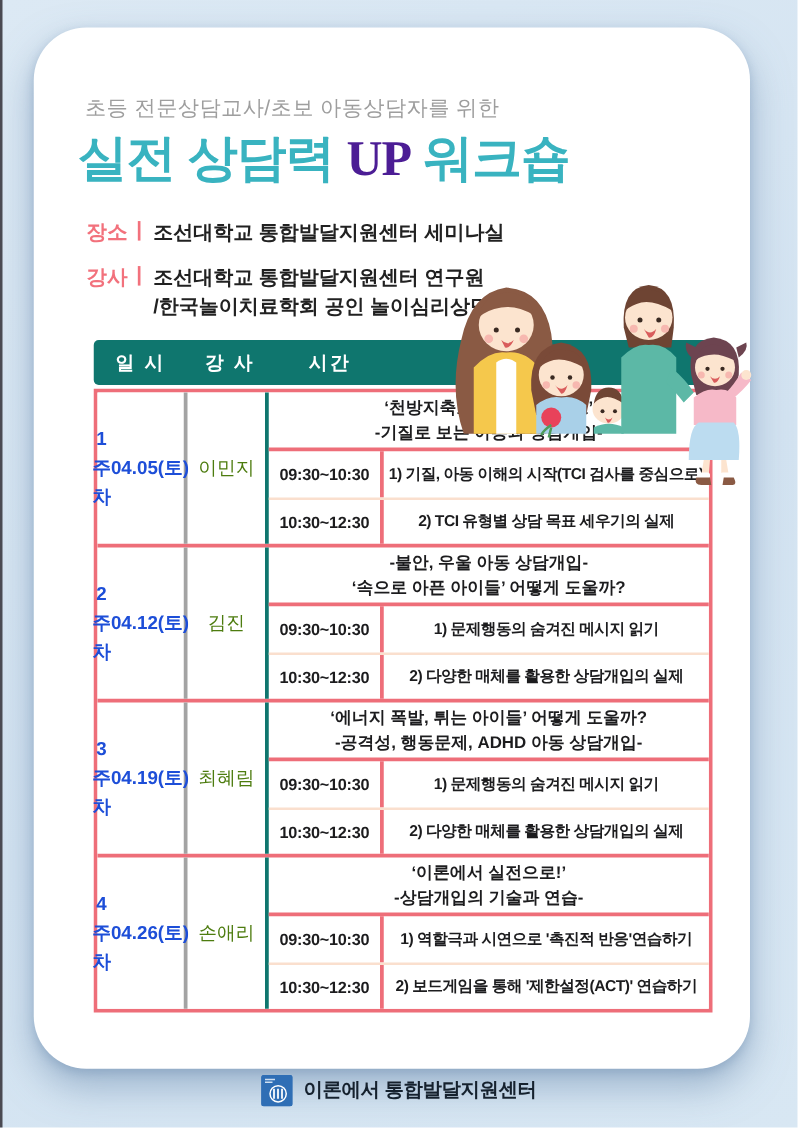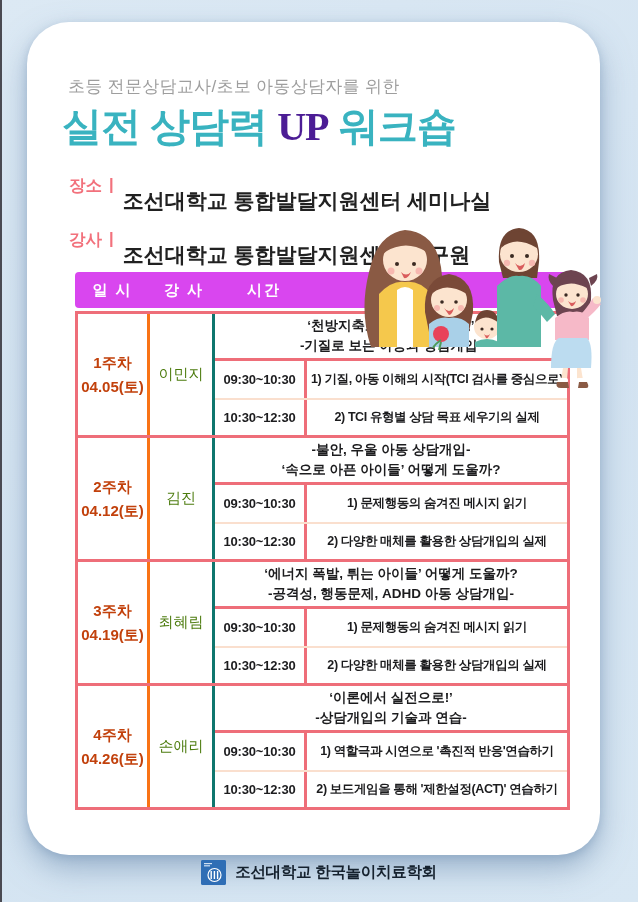--- a/index.html
+++ b/index.html
@@ -26,40 +26,40 @@
     position:absolute; left:35px; top:77px;
     font-size:40px; font-weight:800; letter-spacing:-1px; color:#39b3c0;
     white-space:nowrap;
   }
   .main-title .accent{ color:#4c1d95;font-family:Liberation Serif, serif; }
 
   .info{ position:absolute; left:42px; top:153px; }
   .info-row{ display:flex; align-items:flex-start; margin-bottom:13px; }
   .info-label{ color:#f2717c; font-weight:800; font-size:16.5px; white-space:nowrap; }
   .info-sep{ color:#f2717c; font-weight:800; font-size:16.5px; margin:0 9px 0 7px; }
-  .info-text{ color:#212121; font-weight:800; font-size:21px; line-height:1.45;margin-top:11px; }
+  .info-text{ color:#212121; font-weight:800; font-size:16px; line-height:1.45; }
 
   .family-illustration{ position:absolute; left:330px; top:160px; width:246px; height:208px; z-index:5; }
 
   .schedule{ position:absolute; left:48px; top:250px; width:495px; z-index:2; }
   .sched-header{
-    height:36px; background:#d946ef; border-radius:4px;
+    height:36px; background:#0f766e; border-radius:4px;
     display:grid; grid-template-columns:75px 68px 92px 1fr;
     align-items:center; margin-bottom:3px;
   }
   .sched-header .hcell{
     color:#ffffff; font-weight:800; font-size:15px; text-align:center; letter-spacing:2px;
   }
   .weeks{ border:3px solid #ee6e79; }
   .week{ display:grid; grid-template-columns:72px 65px 1fr; background:#fff; }
   .week + .week{ border-top:3px solid #ee6e79; }
   .cell-date{
-    border-right:3px solid #f97316;
-    display:flex; flex-direction:column; align-items:center; justify-content:center;
-    font-size:15px; font-weight:800; color:#c2410c; line-height:1.55; text-align:center;
+    border-right:3px solid #a3a3a3;
+    display:flex; align-items:center; justify-content:center;
+    font-size:15px; font-weight:800; color:#1d4ed8; line-height:1.55; text-align:center;
   }
   .cell-instructor{
     border-right:3px solid #0f766e;
     display:flex; align-items:center; justify-content:center;
     font-size:15px; font-weight:400; color:#4d7c0f;
   }
   .week-right{ display:flex; flex-direction:column; }
   .topic{
     height:47px; border-bottom:3px solid #ee6e79;
     display:flex; flex-direction:column; align-items:center; justify-content:center;
@@ -286,14 +286,14 @@
     <svg width="25" height="25" viewBox="0 0 25 25" aria-hidden="true">
       <rect x="0" y="0" width="25" height="25" rx="2" fill="#2f6eb5"></rect>
       <rect x="3" y="3" width="8" height="1.2" fill="#cfe0f2"></rect>
       <rect x="3" y="5.2" width="6" height="1.2" fill="#cfe0f2"></rect>
       <circle cx="13.5" cy="15" r="6.5" fill="none" stroke="#ffffff" stroke-width="1.2"></circle>
       <rect x="9.5" y="11" width="1.4" height="8" fill="#ffffff"></rect>
       <rect x="12.7" y="11" width="1.4" height="8" fill="#ffffff"></rect>
       <rect x="15.9" y="11" width="1.4" height="8" fill="#ffffff"></rect>
     </svg>
   </div>
-  <div class="footer-text">조선대학교 한국놀이치료학회</div>
+  <div class="footer-text">이론에서 통합발달지원센터</div>
 </div>
 
 </body></html>

